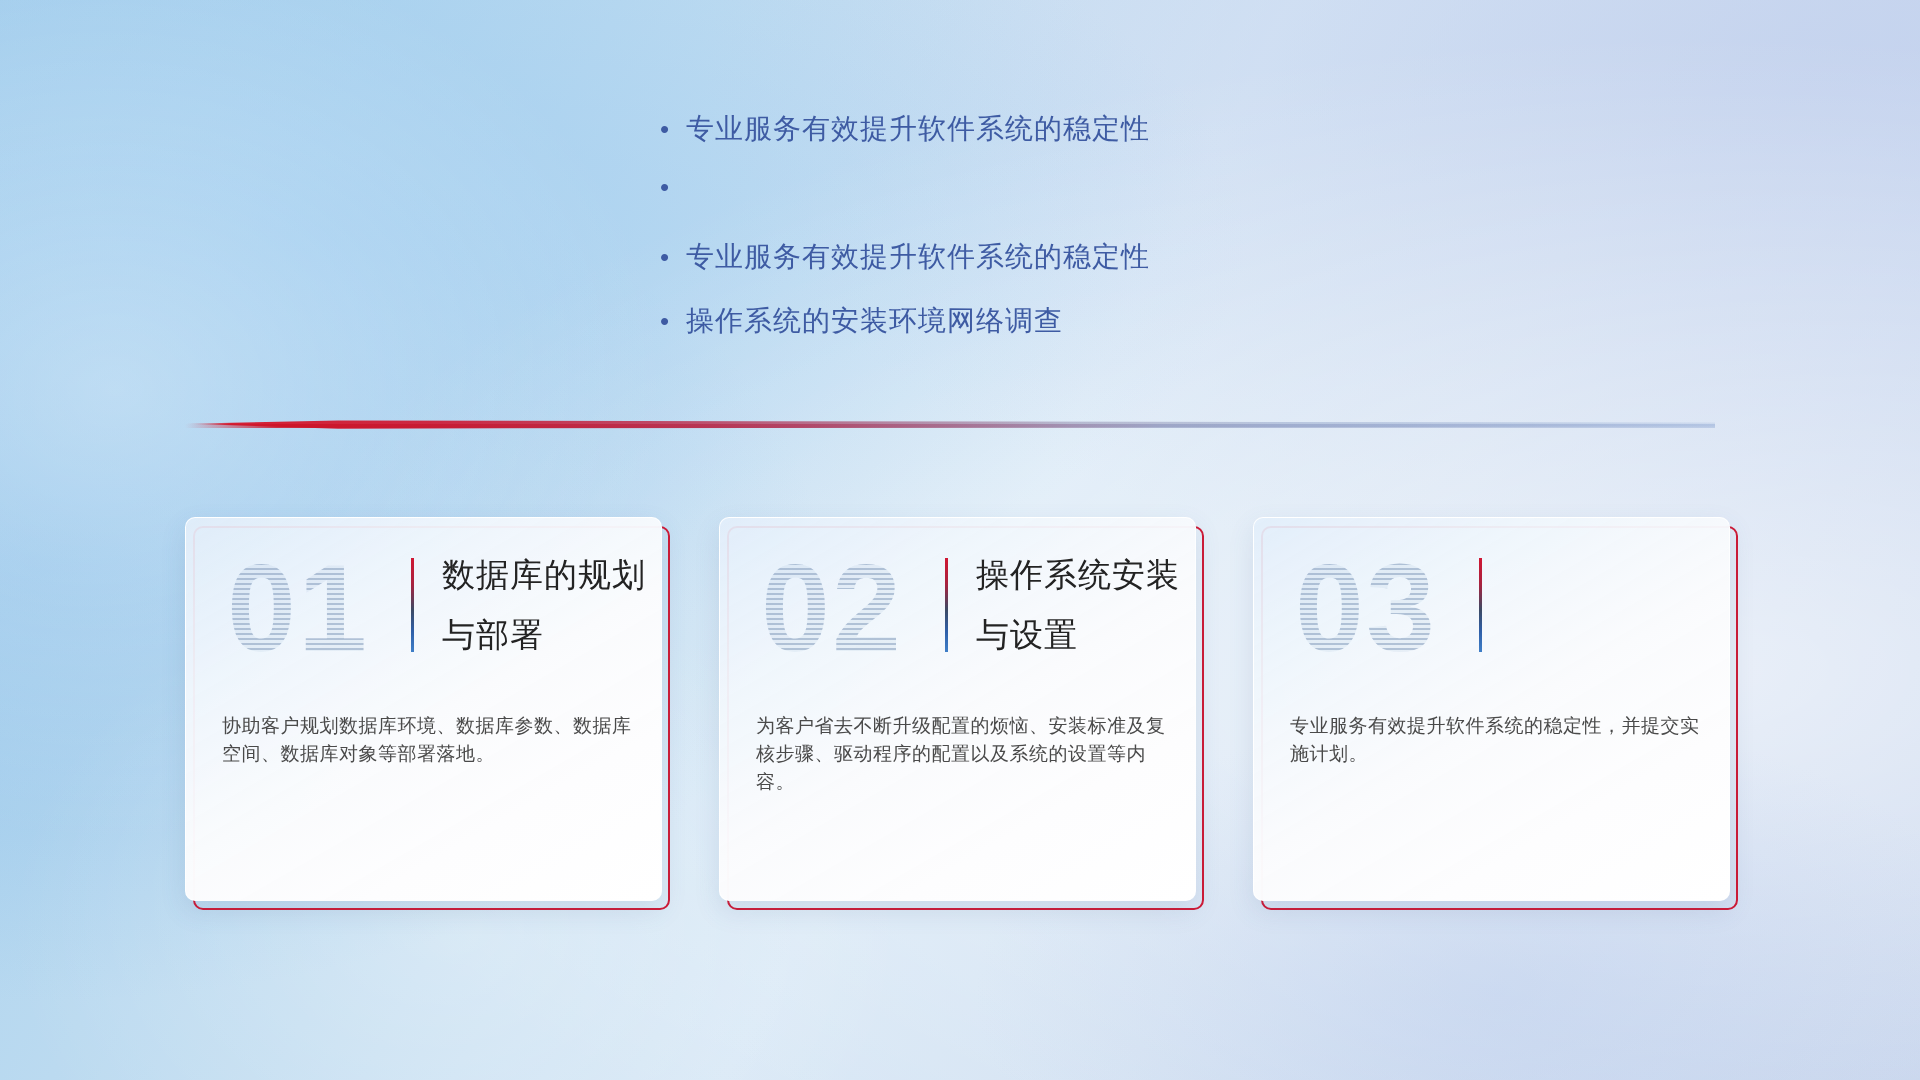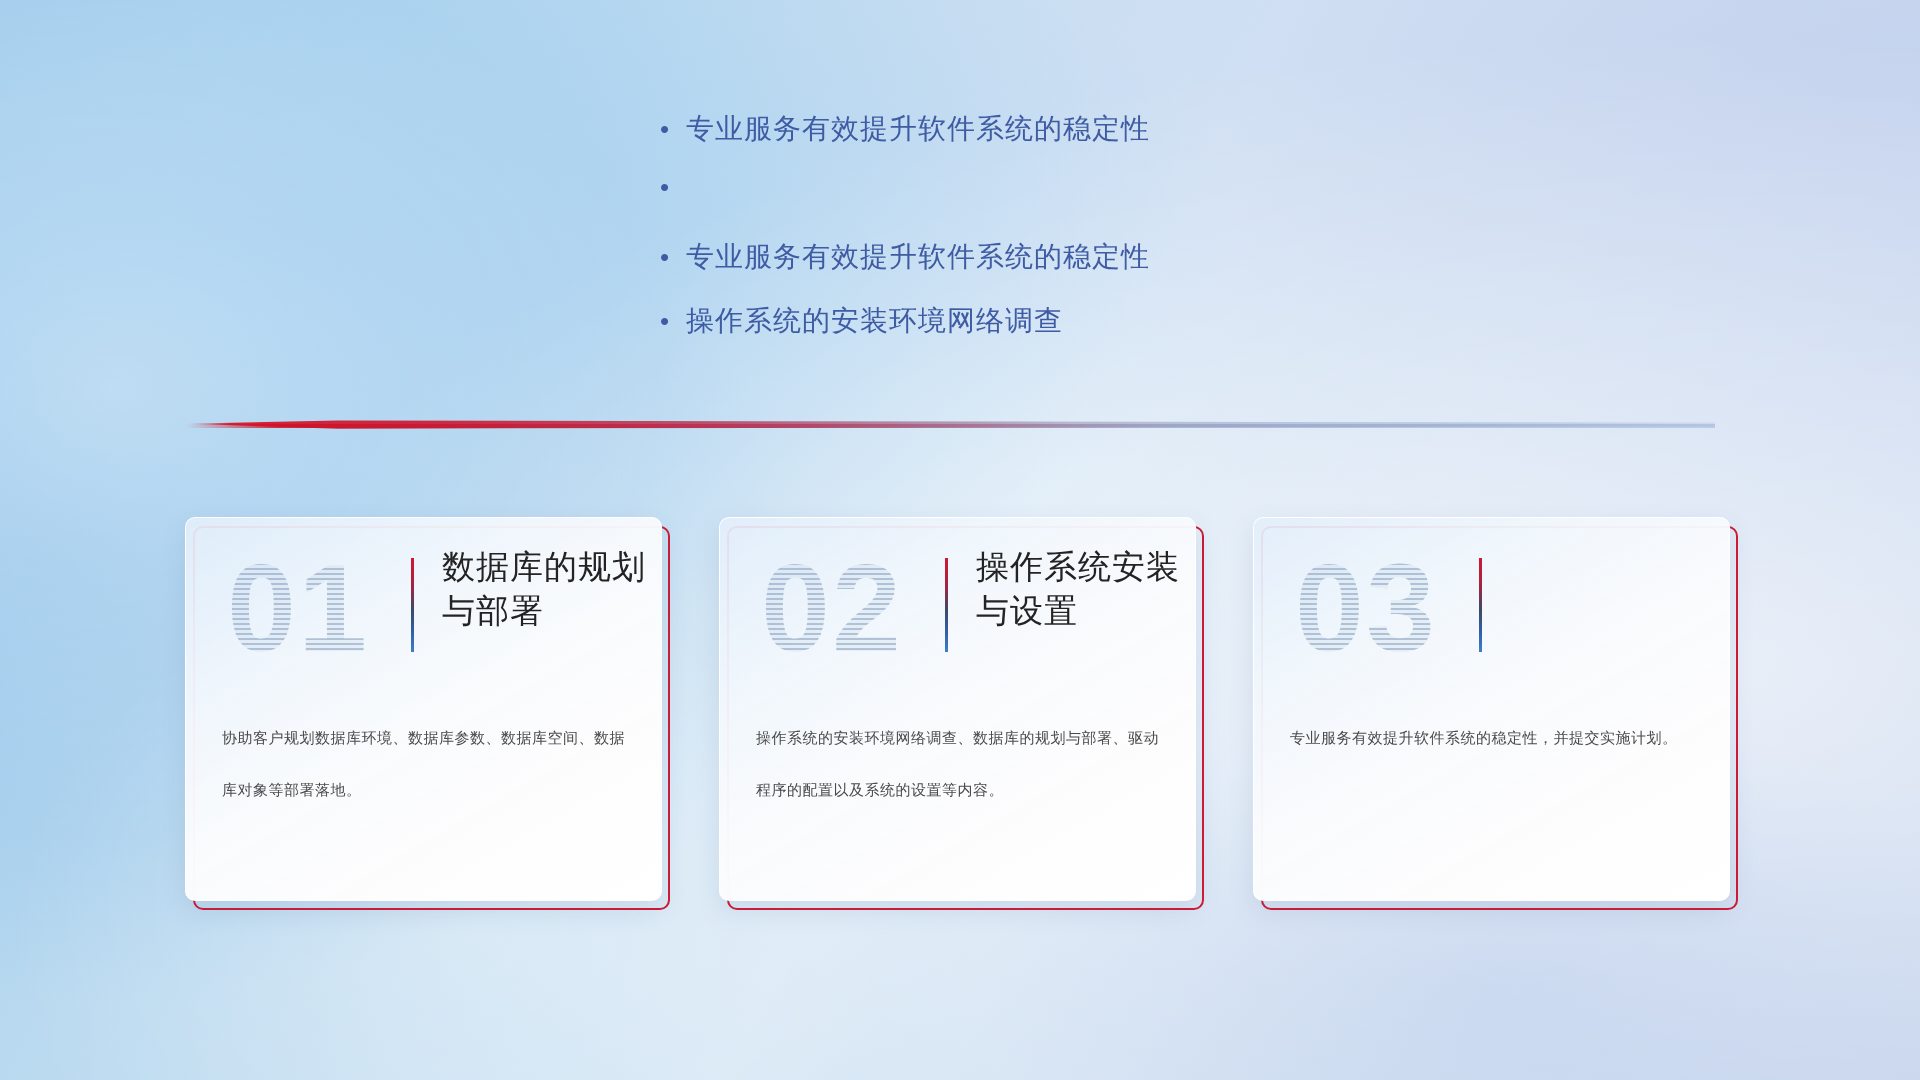--- a/index.html
+++ b/index.html
@@ -173,33 +173,33 @@
     position:absolute;
     left:225px; top:40px;
     width:3px; height:94px;
     background:linear-gradient(180deg, #d01733 0%, #a8223f 28%, #3c4a64 55%, #2f5fa8 78%, #3f7fc8 100%);
   }
   .card-title {
     position:absolute;
     left:256px; top:27px;
     width:206px;
     font-size:33px;
-    line-height:44px;
+    line-height:60px;
     letter-spacing:1px;
     color:#232323;
     font-weight:400;
   }
 
   
   .card-body {
     position:absolute;
     left:36px; top:194px;
     width:412px;
-    font-size:15px;
-    line-height:52px;
+    font-size:19px;
+    line-height:28px;
     letter-spacing:0.5px;
     color:#4a4a4a;
   }
 </style>
 </head>
 <body>
 
 <div id="page">
 
   <div id="bullets">
@@ -247,21 +247,21 @@
 
     <div class="card">
       <div class="card-outline"></div>
       <div class="card-panel">
         <div class="card-head">
           <div class="ghost-number-base">02</div>
           <div class="ghost-number">02</div>
           <div class="head-bar"></div>
           <div class="card-title">操作系统安装与设置</div>
         </div>
-        <div class="card-body">操作系统的安装环境网络调查、数据库的规划与部署、驱动程序的配置以及系统的设置等内容。</div>
+        <div class="card-body">为客户省去不断升级配置的烦恼、安装标准及复核步骤、驱动程序的配置以及系统的设置等内容。</div>
       </div>
     </div>
 
     <div class="card">
       <div class="card-outline"></div>
       <div class="card-panel">
         <div class="card-head">
           <div class="ghost-number-base">03</div>
           <div class="ghost-number">03</div>
           <div class="head-bar"></div>

